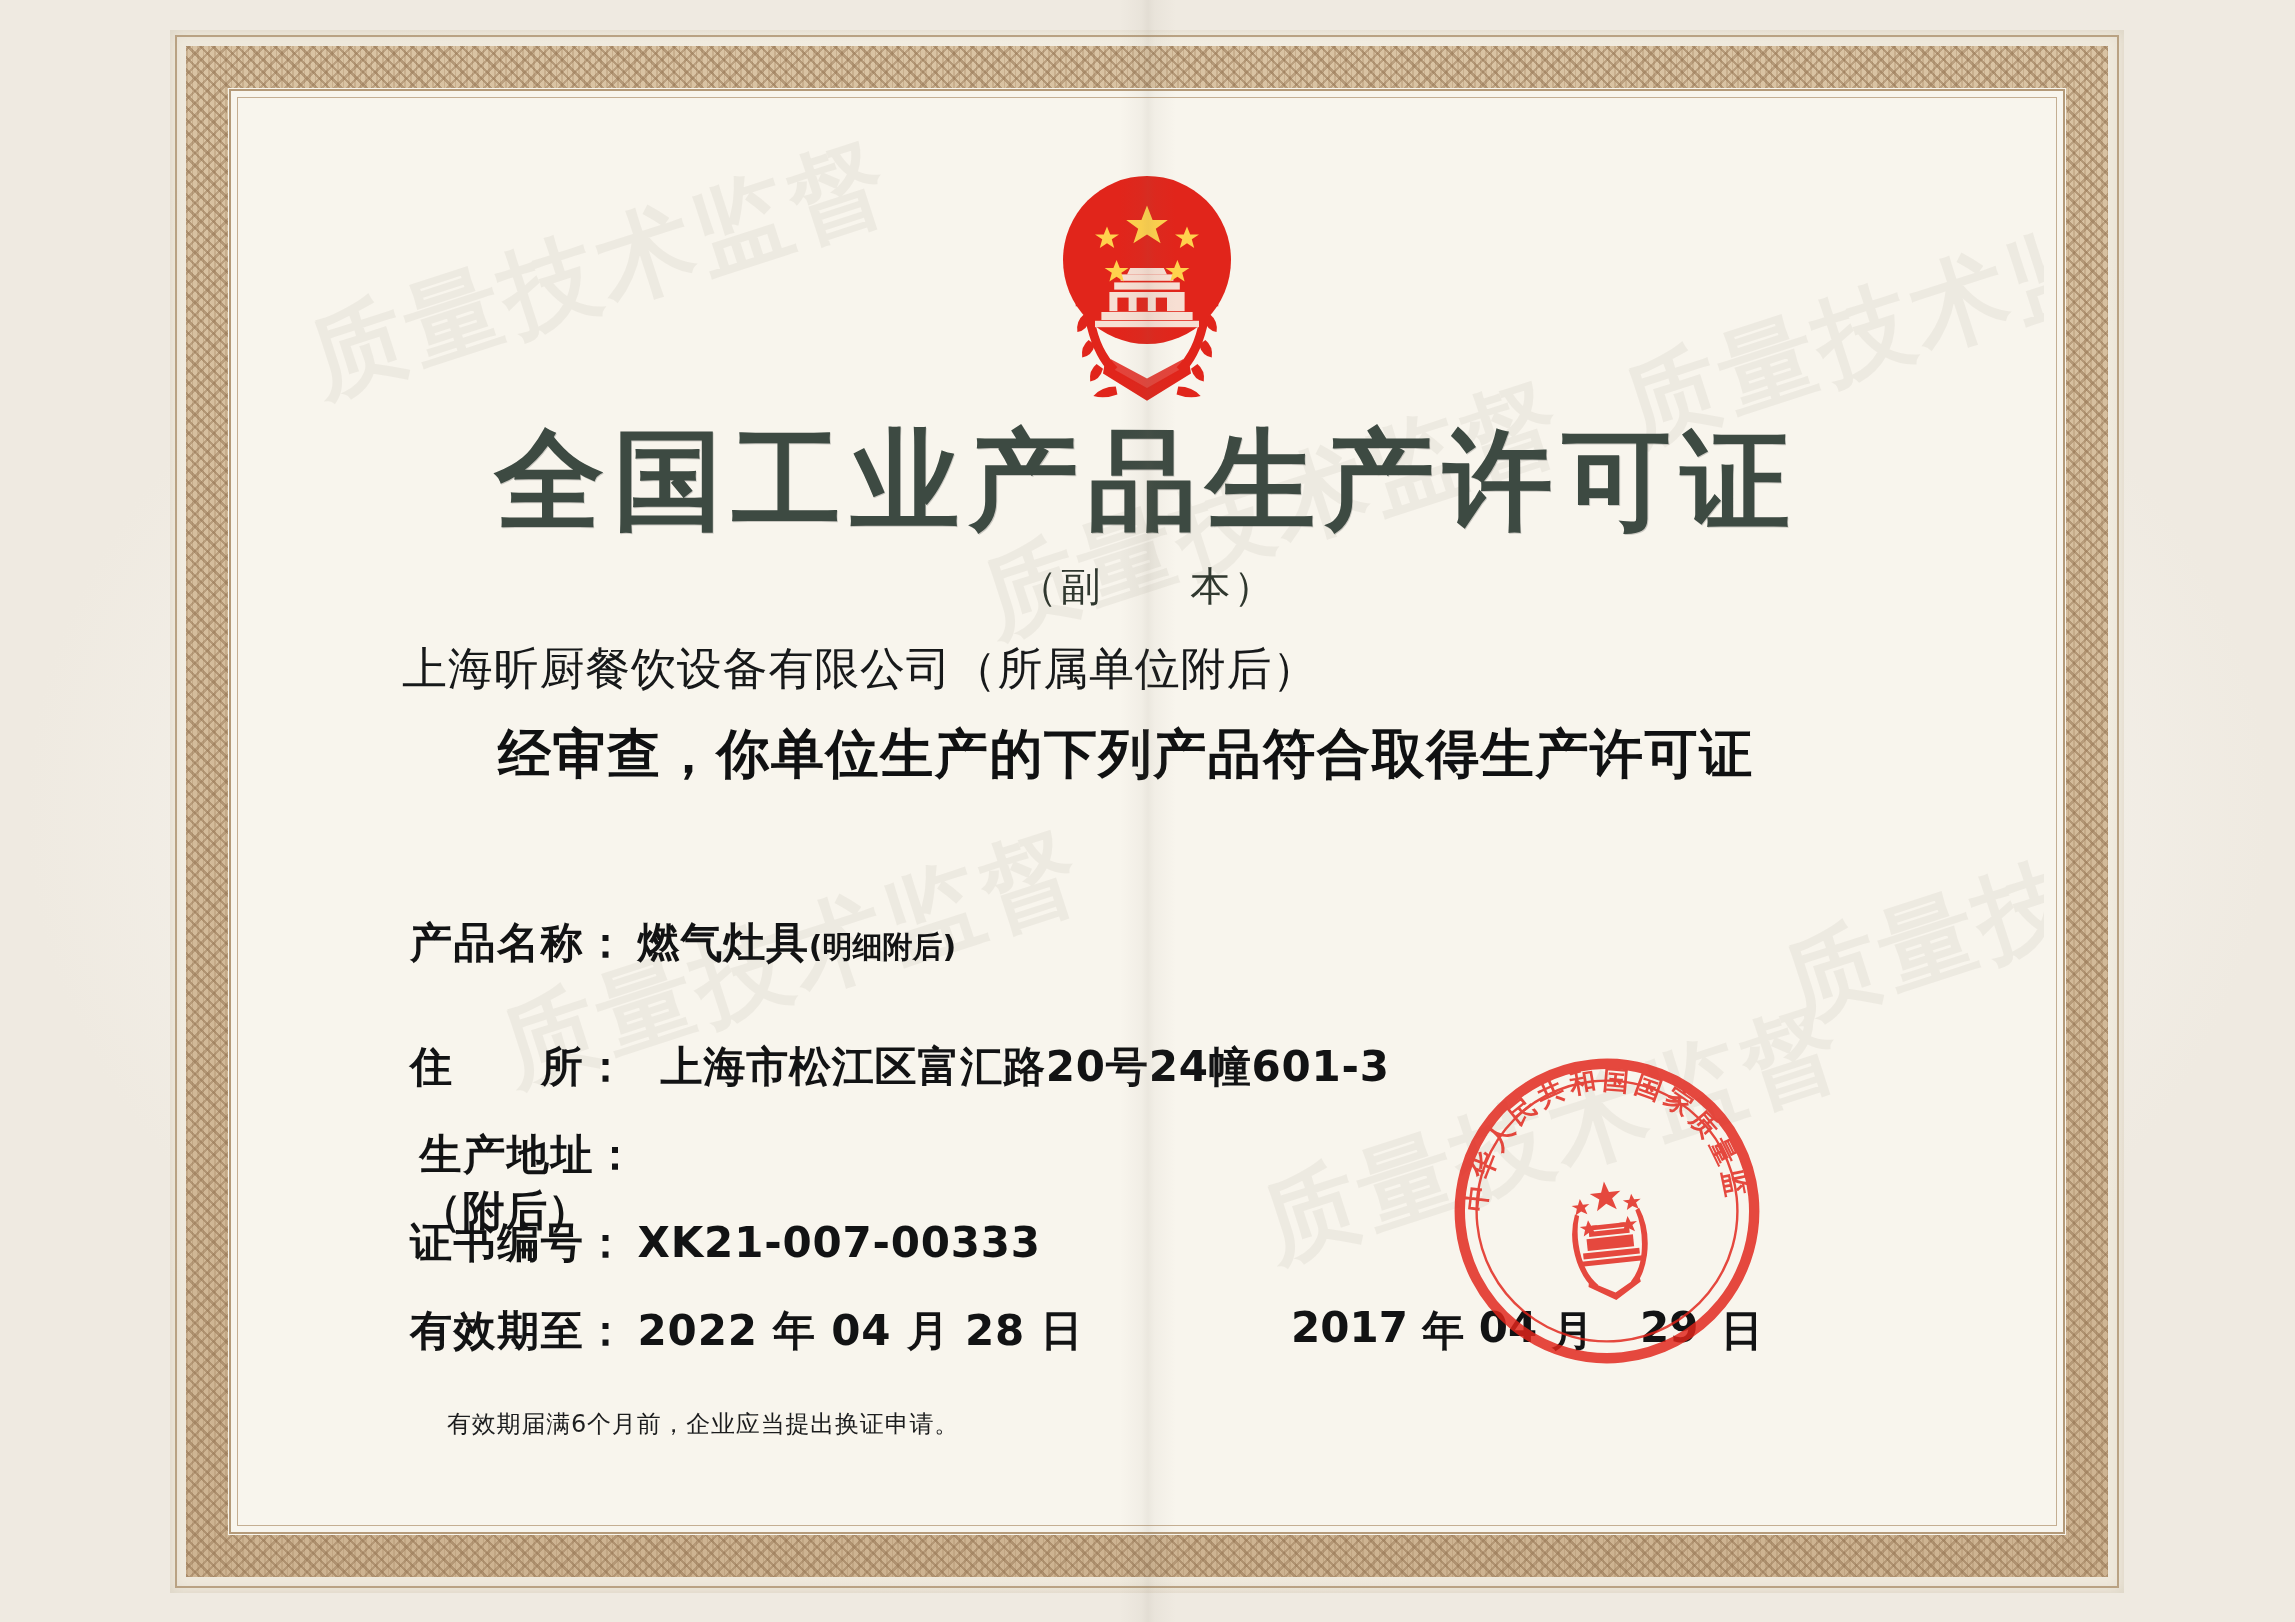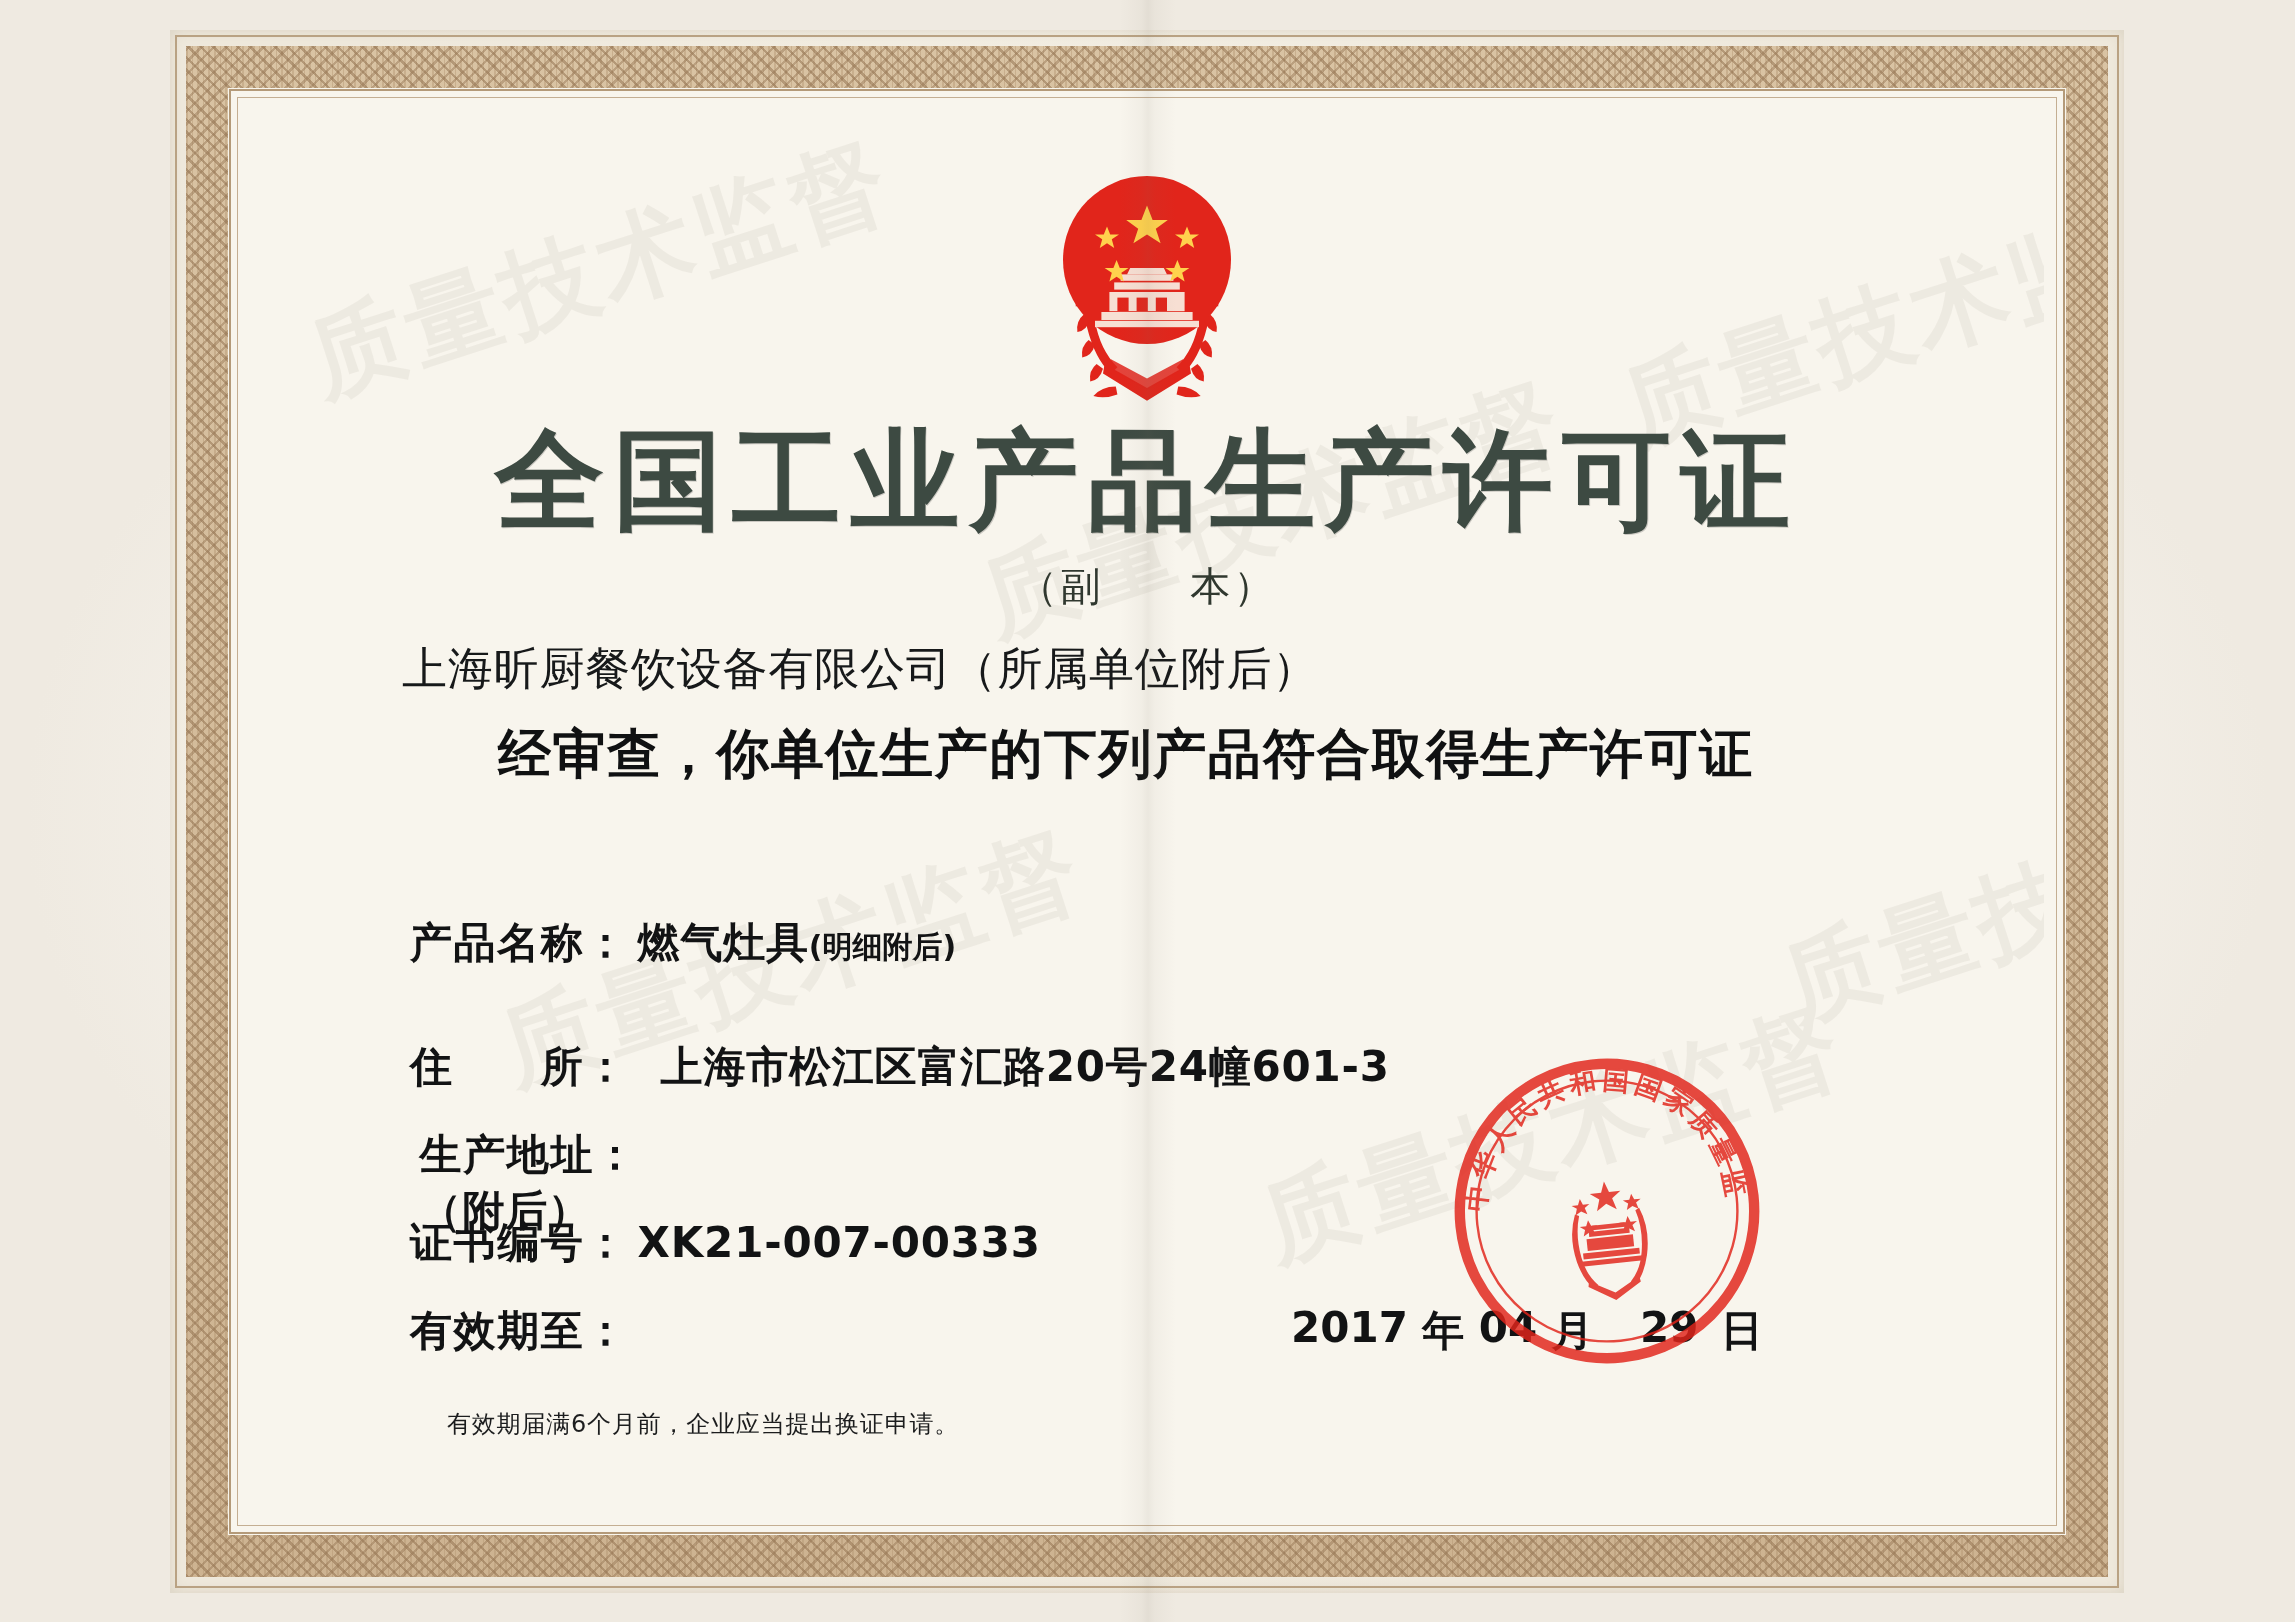--- a/index.html
+++ b/index.html
@@ -377,20 +377,21 @@
         <div class="value">（附后）</div>
       </div>
 
       <div class="field row-certno">
         <div class="label">证书编号：</div>
         <div class="value">XK21-007-00333</div>
       </div>
 
       <div class="field row-valid">
         <div class="label">有效期至：</div>
+        <div class="value">2022 年 04 月 28 日</div>
       </div>
 
       <div class="issue-date">
         <span>2017</span>
         <span style="margin:0 14.4px;">年</span>
         <span>04</span>
         <span style="margin:0 14.4px;">月</span>
         <span style="margin-left:32px;">29</span>
         <span style="margin-left:22.4px;">日</span>
       </div>

